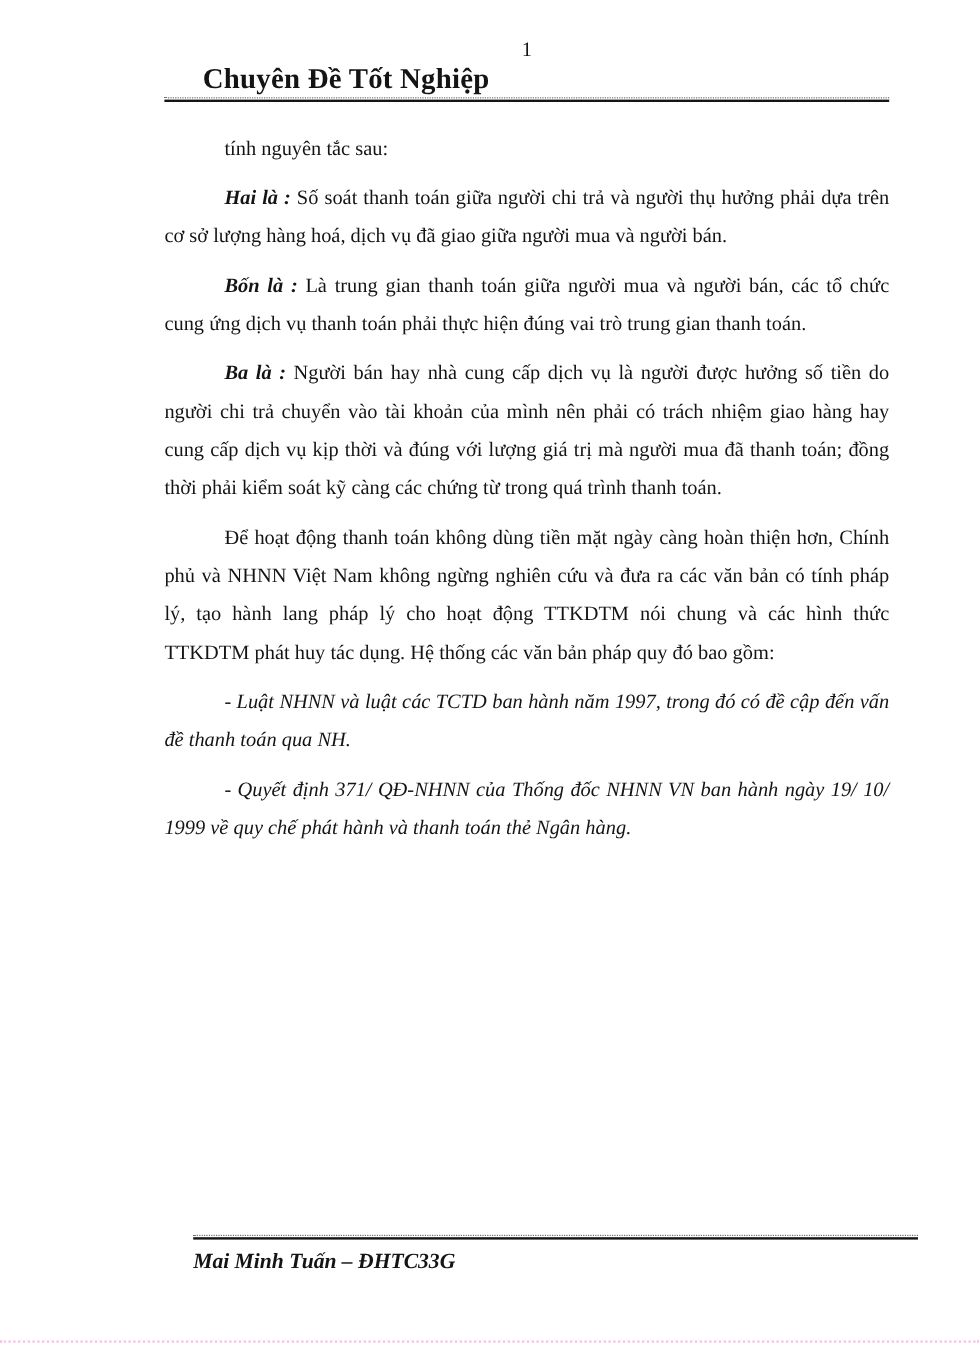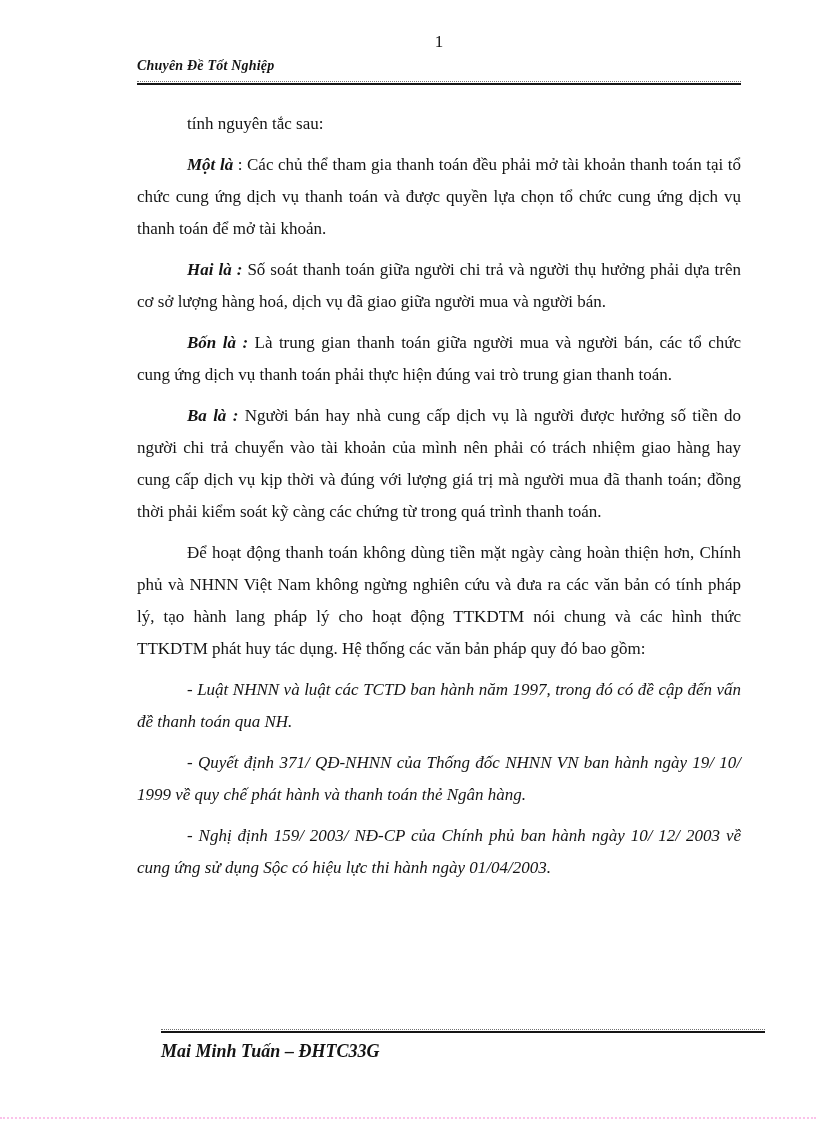--- a/index.html
+++ b/index.html
@@ -22,26 +22,26 @@
     width: 604px;
     top: 0;
   }
   .pagenum {
     text-align: center;
     font-size: 17px;
     padding-top: 32px;
     line-height: 20px;
   }
   .header-title {
-    font-size: 14px;
+    font-size: 24px;
     font-weight: bold;
-    font-style: italic;
     margin-top: 2px;
     line-height: 24px;
     letter-spacing: 0.2px;
+    margin-left: 32px;
   }
   .rule { margin-top: 3px; }
   .rule .rule-dot   { border-top: 1px dotted #707070; }
   .rule .rule-solid { border-top: 2px solid #151515; margin-top: 1px; }
 
   .body-text {
     margin-top: 23px;
     font-size: 17px;
     line-height: 32px;
     text-align: justify;
@@ -93,35 +93,33 @@
 
     <div class="rule">
       <div class="rule-dot"></div>
       <div class="rule-solid"></div>
     </div>
 
     <div class="body-text">
 
       <p class="para">tính nguyên tắc sau:</p>
 
-      <p class="para"><span class="lead">Một là</span><span> : Các chủ thể tham gia thanh toán đều phải mở tài khoản thanh toán tại tổ chức cung ứng dịch vụ thanh toán và được quyền lựa chọn tổ chức cung ứng dịch vụ thanh toán để mở tài khoản.</span></p>
 
       <p class="para"><span class="lead">Hai là :</span><span> Số soát thanh toán giữa người chi trả và người thụ hưởng phải dựa trên cơ sở lượng hàng hoá, dịch vụ đã giao giữa người mua và người bán.</span></p>
 
       <p class="para"><span class="lead">Bốn là :</span><span> Là trung gian thanh toán giữa người mua và người bán, các tổ chức cung ứng dịch vụ thanh toán phải thực hiện đúng vai trò trung gian thanh toán.</span></p>
 
       <p class="para"><span class="lead">Ba là :</span><span> Người bán hay nhà cung cấp dịch vụ là người được hưởng số tiền do người chi trả chuyển vào tài khoản của mình nên phải có trách nhiệm giao hàng hay cung cấp dịch vụ kịp thời và đúng với lượng giá trị mà người mua đã thanh toán; đồng thời phải kiểm soát kỹ càng các chứng từ trong quá trình thanh toán.</span></p>
 
       <p class="para"><span>Để hoạt động thanh toán không dùng tiền mặt ngày càng hoàn thiện hơn, Chính phủ và NHNN Việt Nam không ngừng nghiên cứu và đưa ra các văn bản có tính pháp lý, tạo hành lang pháp lý cho hoạt động TTKDTM nói chung và các hình thức TTKDTM phát huy tác dụng. Hệ thống các văn bản pháp quy đó bao gồm:</span></p>
 
       <p class="para legal">- Luật NHNN và luật các TCTD ban hành năm 1997, trong đó có đề cập đến vấn đề thanh toán qua NH.</p>
 
       <p class="para legal">- Quyết định 371/ QĐ-NHNN của Thống đốc NHNN VN ban hành ngày 19/ 10/ 1999 về quy chế phát hành và thanh toán thẻ Ngân hàng.</p>
 
-      <p class="para legal">- Nghị định 159/ 2003/ NĐ-CP của Chính phủ ban hành ngày 10/ 12/ 2003 về cung ứng sử dụng Sộc có hiệu lực thi hành ngày 01/04/2003.</p>
 
 
     </div>
   </div>
 
   <div class="footer">
     <div class="rule">
       <div class="rule-dot"></div>
       <div class="rule-solid"></div>
     </div>

